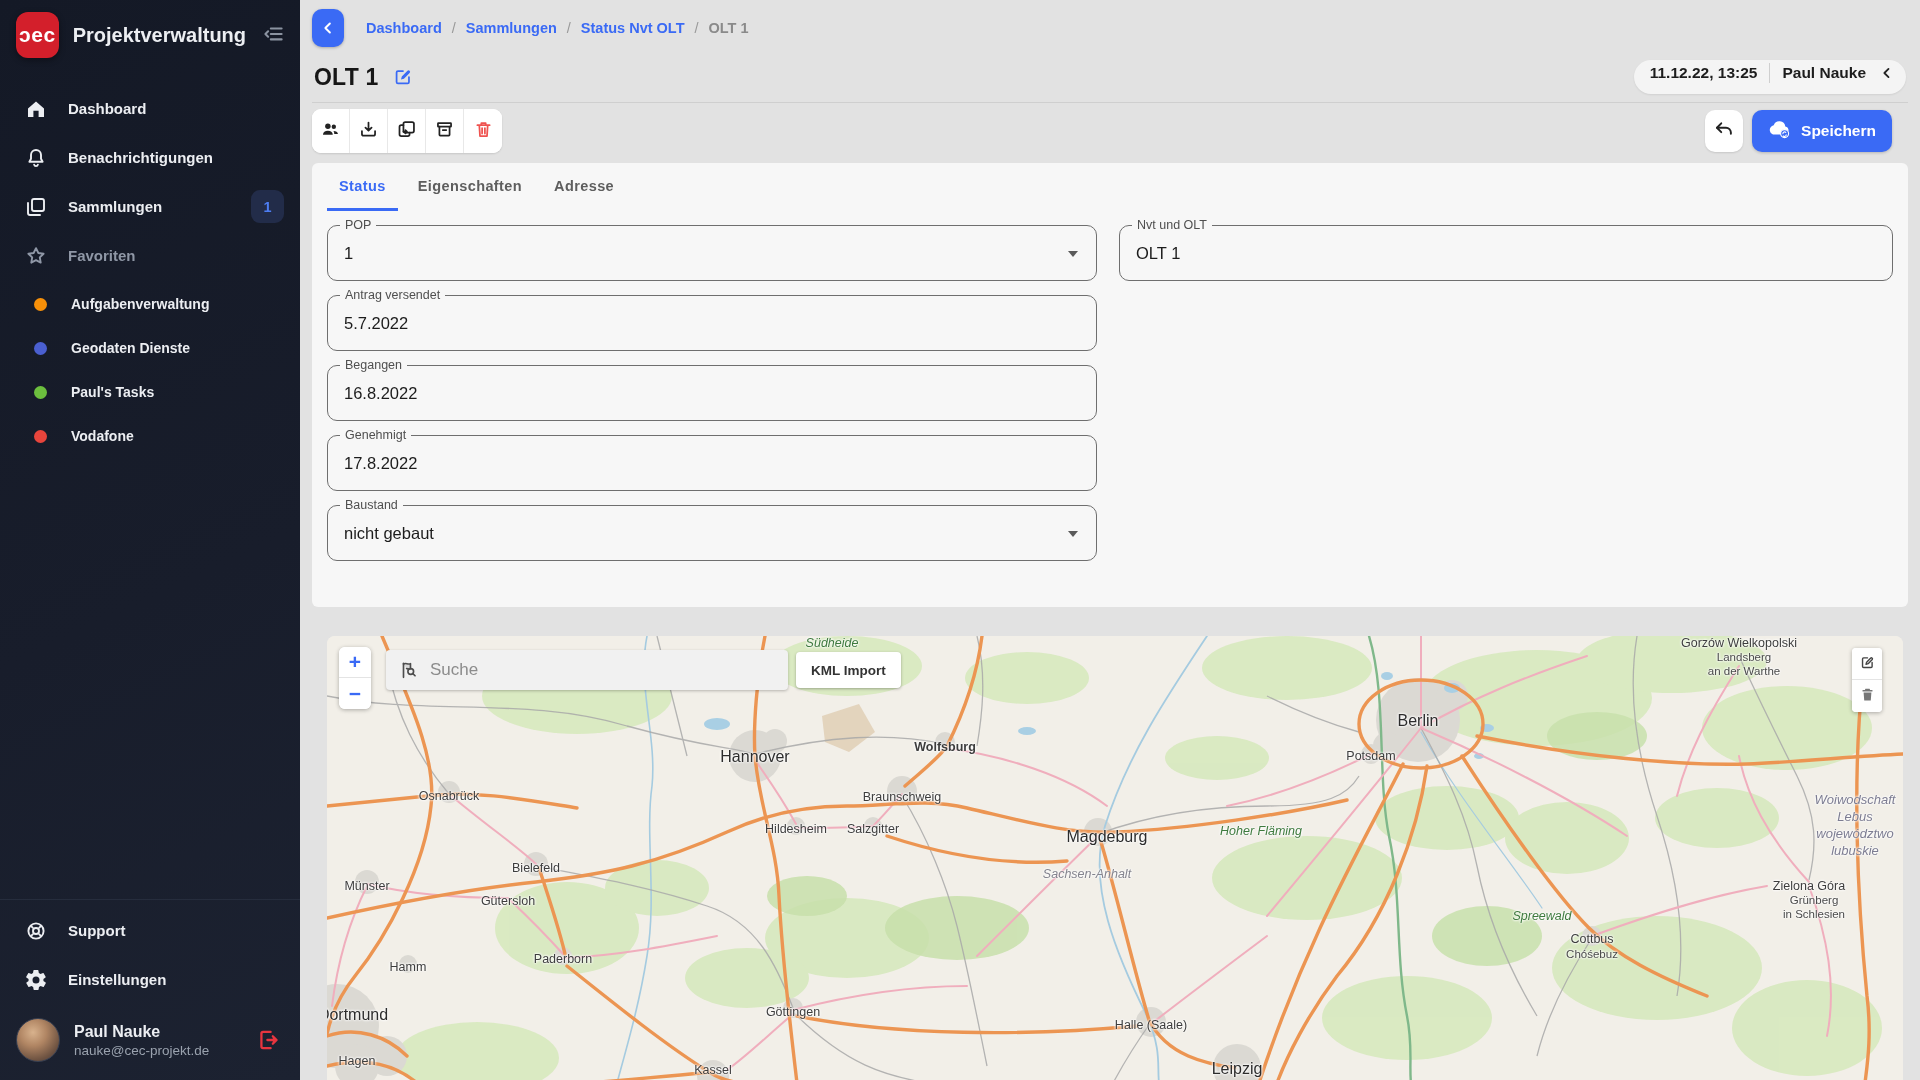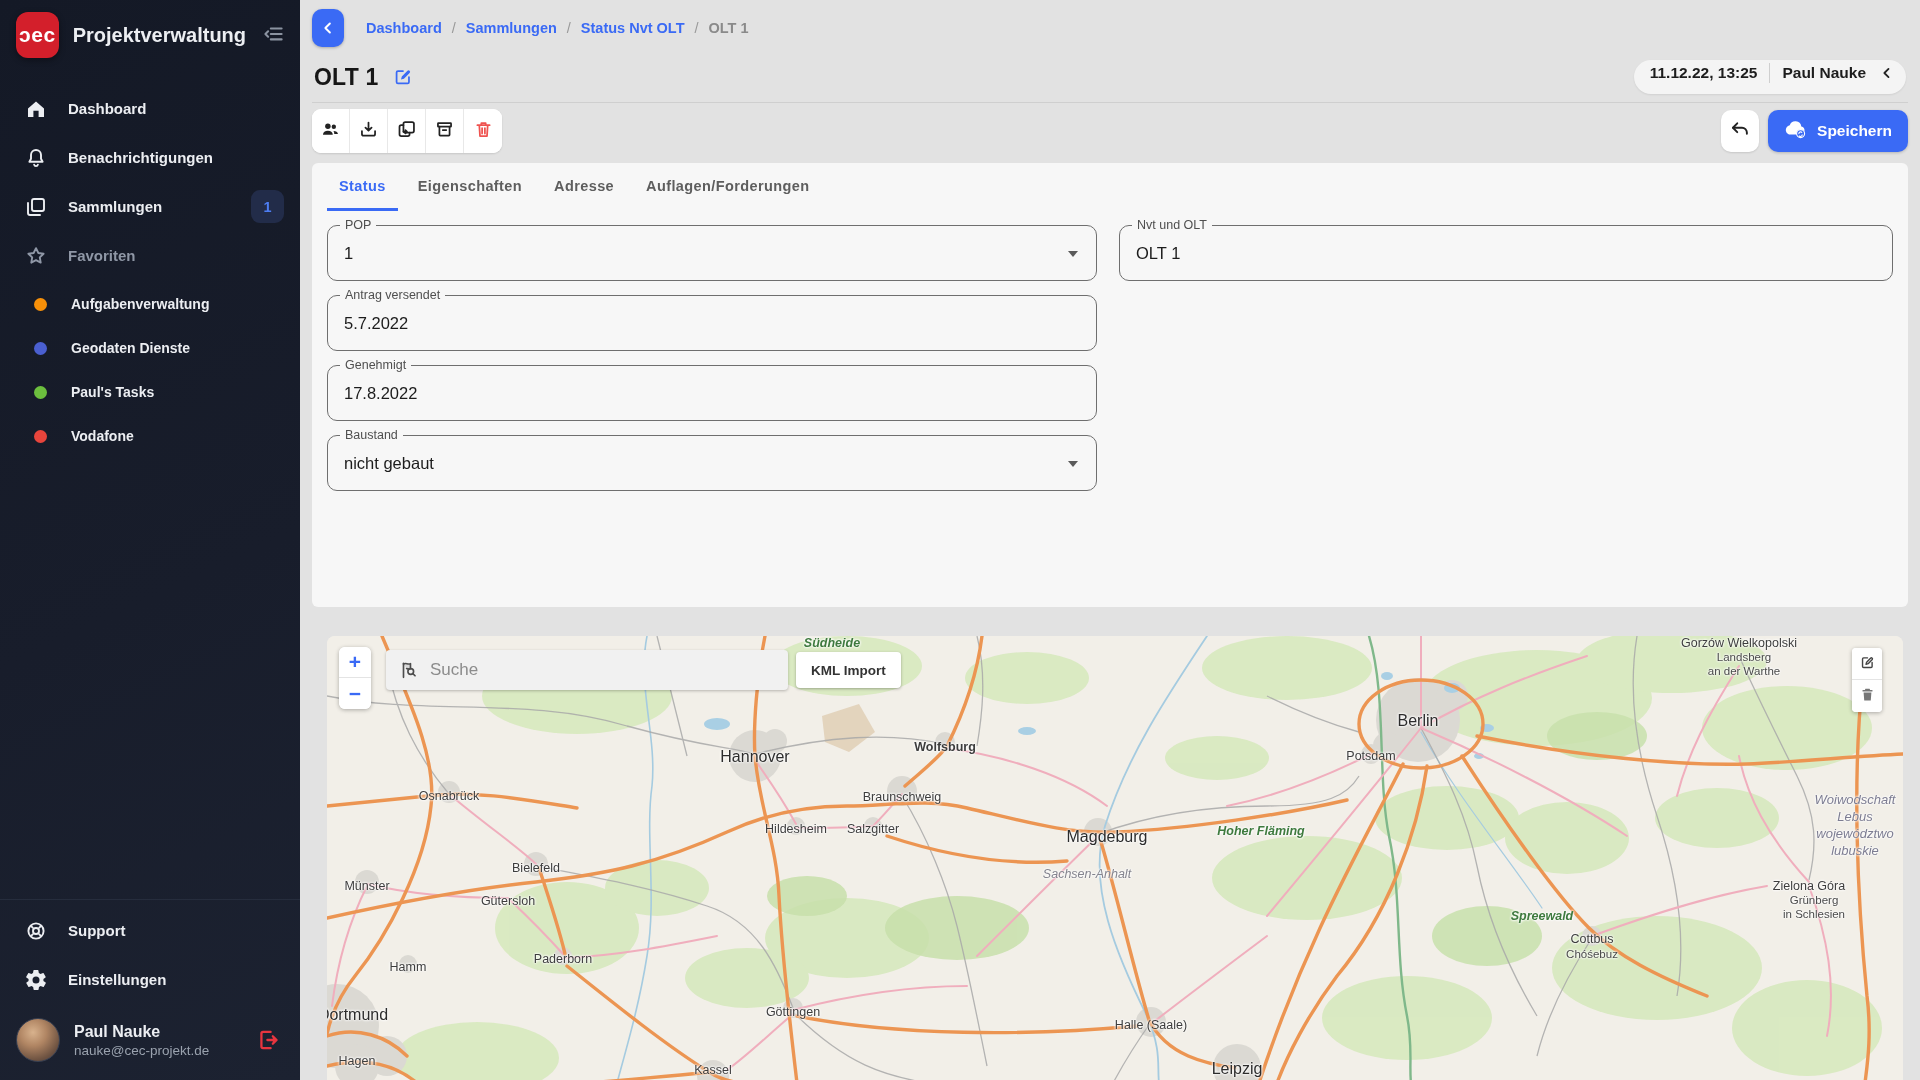--- a/index.html
+++ b/index.html
@@ -52,21 +52,21 @@
   .title-row { display:flex; align-items:center; padding:4px 14px 8px 14px; }
   .page-title { font-size:23px; font-weight:700; color:#161616; letter-spacing:.2px; }
   .title-edit { width:22px; height:22px; color:#3a6af5; margin-left:14px; cursor:pointer; }
   .user-pill { margin-left:auto; height:34px; background:#f4f4f4; border-radius:17px;
     display:flex; align-items:center; padding:0 10px 8px 16px; gap:12px; font-size:15.5px;
     color:#1d1d1d; font-weight:600; box-shadow:0 1px 2px rgba(0,0,0,.08); }
   .pill-div { width:1px; height:20px; background:#cfcfcf; }
   .pill-chev { width:18px; height:18px; color:#222; cursor:pointer; }
   .main-divider { height:1px; background:#cfcfcf; margin:0 12px; }
 
-  .toolbar-row { display:flex; align-items:center; margin:5px 12px 0 12px; height:46px; }
+  .toolbar-row { display:flex; align-items:center; margin:5px 28px 0 12px; height:46px; }
   .seg-group { display:flex; background:#fff; border-radius:9px; overflow:hidden; height:44px;
     box-shadow:0 1px 2px rgba(0,0,0,.12); }
   .seg-btn { width:38px; height:44px; display:flex; align-items:center; justify-content:center;
     border:none; background:#fff; border-right:1px solid #e8e8e8; color:#222; cursor:pointer; }
   .seg-btn:last-child { border-right:none; }
   .seg-btn.danger { color:#ef5350; }
   .seg-btn svg { width:21px; height:21px; }
   .toolbar-right { margin-left:auto; display:flex; align-items:center; gap:9px; }
   .undo-btn { width:38px; height:42px; background:#fff; border:none; border-radius:10px;
     display:flex; align-items:center; justify-content:center; color:#222; cursor:pointer;
@@ -92,21 +92,21 @@
     border-left:5px solid transparent; border-right:5px solid transparent; border-top:6px solid #5a5a5a; }
 
   
   .map { position:relative; margin:29px 17px 0 27px; width:1576px; height:447px;
     border-radius:8px 8px 0 0; overflow:hidden; background:#f2efe8; }
   .map svg.base { position:absolute; left:0; top:0; }
   .map-label { position:absolute; transform:translateX(-50%); white-space:nowrap; color:#3d3d3d;
     font-size:12.5px; text-shadow:0 0 3px #fff,0 0 3px #fff,0 0 2px #fff; pointer-events:none; }
   .map-label.city-lg { font-size:16px; color:#2c2c2c; }
   .map-label.city-sub { font-size:11.5px; color:#4a4a4a; }
-  .map-label.area { font-style:italic; color:#3e7a3e;font-weight:bold; }
+  .map-label.area { font-style:italic; color:#3e7a3e; }
   .map-label.region { font-style:italic; color:#7d7d92; font-size:13px; }
   .map-label.state { font-style:italic; color:#84848e; }
   .map-zoomctl { position:absolute; left:12px; top:11px; width:32px; background:#fff;
     border-radius:6px; box-shadow:0 1px 4px rgba(0,0,0,.3); overflow:hidden; }
   .map-zoomctl button { display:block; width:32px; height:31px; border:none; background:#fff;
     color:#3a6af5; font-size:21px; font-weight:700; cursor:pointer; line-height:28px; }
   .map-zoomctl button:first-child { border-bottom:1px solid #e4e4e4; }
   .map-search { position:absolute; left:59px; top:14px; width:402px; height:40px;
     background:#f1f1f1; border-radius:4px; box-shadow:0 1px 3px rgba(0,0,0,.25);
     display:flex; align-items:center; padding:0 12px; gap:10px; }
@@ -325,32 +325,35 @@
           <span>Speichern</span>
         </button>
       </div>
     </div>
 
     <div class="card">
       <div class="tabs">
         <div class="tab active">Status</div>
         <div class="tab">Eigenschaften</div>
         <div class="tab">Adresse</div>
-        <div class="tab">Auflagen/Forderungen</div>
       </div>
       <div class="form-area">
         <div class="form-col-left">
           <div class="field">
             <span class="field-label">POP</span>
             <div class="field-value">1</div>
             <span class="caret"></span>
           </div>
           <div class="field">
             <span class="field-label">Antrag versendet</span>
             <div class="field-value">5.7.2022</div>
+          </div>
+          <div class="field">
+            <span class="field-label">Begangen</span>
+            <div class="field-value">16.8.2022</div>
           </div>
           <div class="field">
             <span class="field-label">Genehmigt</span>
             <div class="field-value">17.8.2022</div>
           </div>
           <div class="field">
             <span class="field-label">Baustand</span>
             <div class="field-value">nicht gebaut</div>
             <span class="caret"></span>
           </div>

